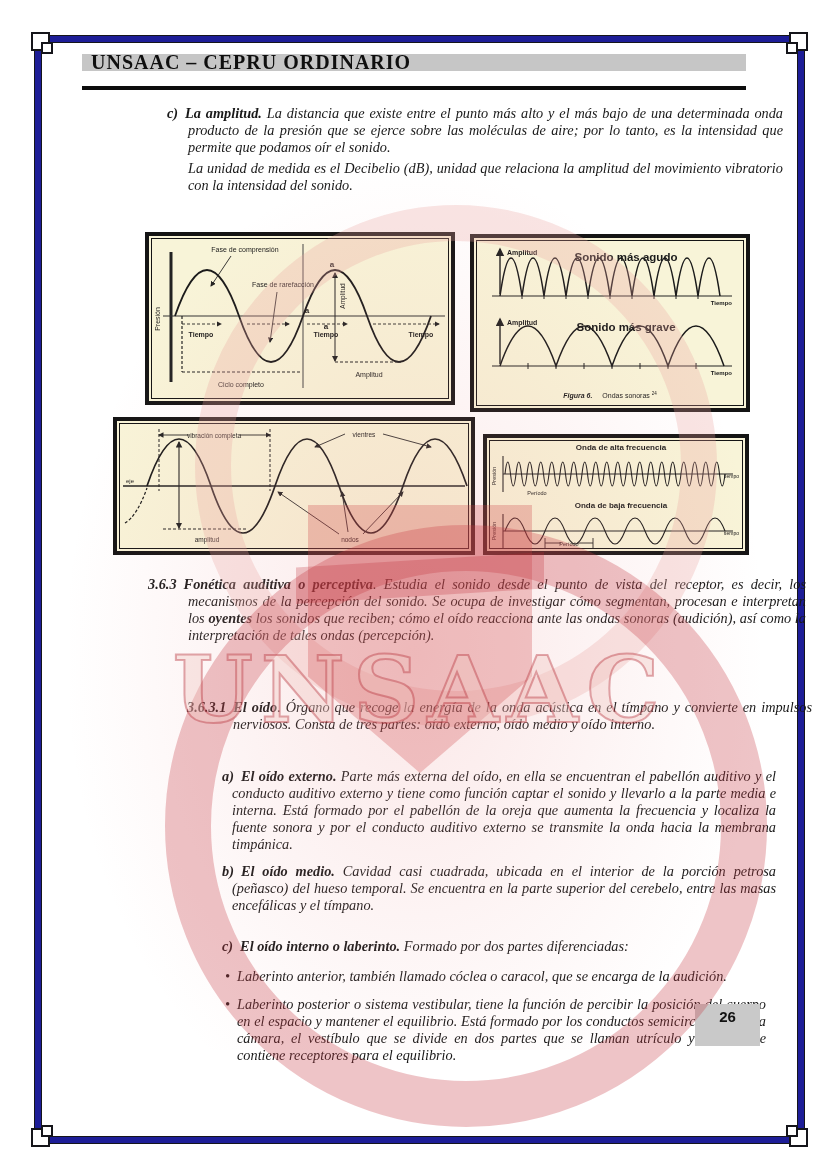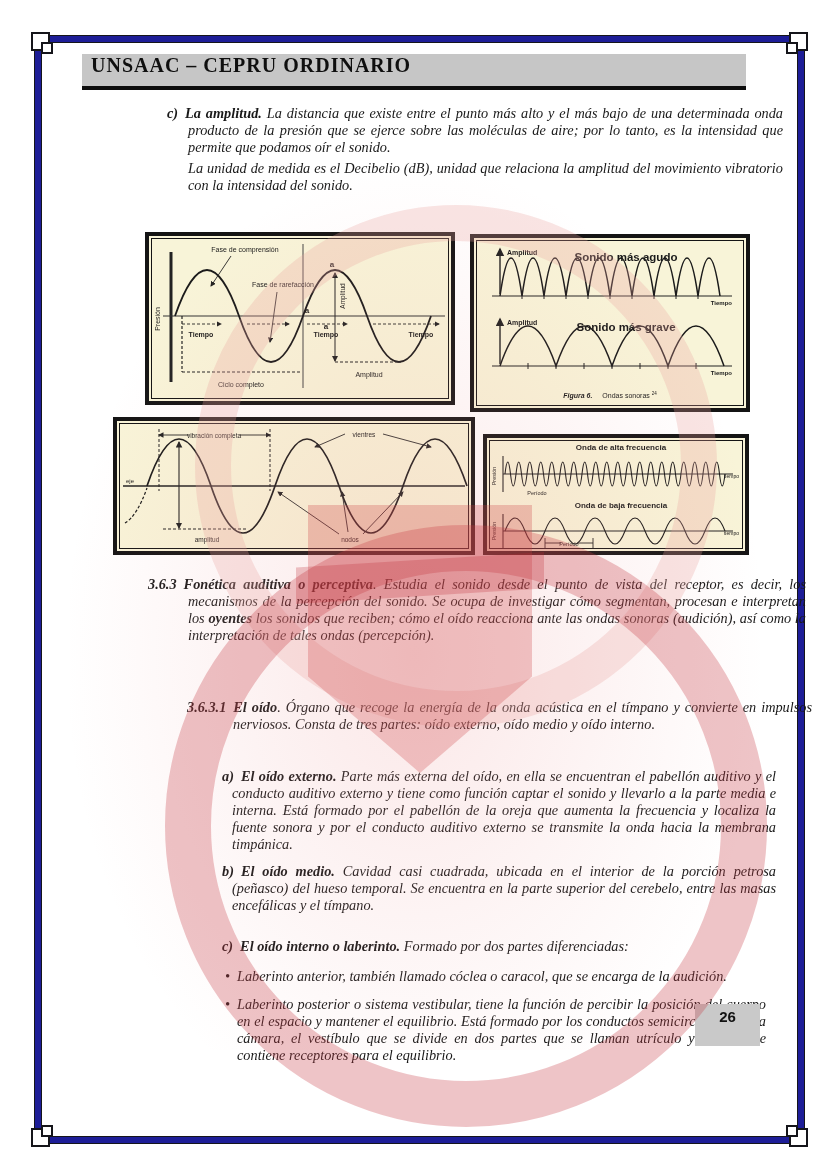--- a/index.html
+++ b/index.html
@@ -9,22 +9,22 @@
   .frame{position:absolute;left:35px;top:36px;width:757px;height:1095px;
          border:6px solid #1d1d97;
          box-shadow:0 0 0 1px #15151a, inset 0 0 0 1px #15151a;}
   .corner{position:absolute;width:15px;height:15px;border:2px solid #15151a;background:#ffffff;}
   .corner.small{width:8px;height:8px;}
   .c-tl{left:-10px;top:-10px;} .c-tl2{left:0px;top:0px;}
   .c-tr{right:-10px;top:-10px;} .c-tr2{right:0px;top:0px;}
   .c-bl{left:-10px;bottom:-10px;} .c-bl2{left:0px;bottom:0px;}
   .c-br{right:-10px;bottom:-10px;} .c-br2{right:0px;bottom:0px;}
   
-  .header-bar{position:absolute;left:82px;top:54px;width:664px;height:32px;background:#c6c6c6;
-              display:flex;align-items:flex-start;}
+  .header-bar{position:absolute;left:82px;top:54px;width:664px;height:17px;background:#c6c6c6;
+              display:flex;align-items:center;}
   .header-bar h1{margin:0;padding-left:9px;font-size:20px;font-weight:bold;color:#0f0f0f;
                  letter-spacing:1px;font-family:"Liberation Serif",serif;}
   .header-rule{position:absolute;left:82px;top:86px;width:664px;height:4px;background:#0d0d0d;}
   
   .para{position:absolute;font-style:italic;font-size:14.3px;line-height:17px;color:#191919;
         text-align:justify;}
   .plabel{font-weight:bold;margin-right:7px;}
   .seg-b{font-weight:bold;}
   .stack p{margin:4px;}
   .bullet-row{display:flex;}
@@ -250,15 +250,16 @@
   </div>
 
   <div class="pagenum">26</div>
 
   <div class="watermark">
     <div class="wm-wash"></div>
     <div class="wm-ring2"></div>
     <div class="wm-ring"></div>
     <div class="wm-shield"></div>
     <div class="wm-ribbon"></div>
+    <div class="wm-word">UNSAAC</div>
   </div>
 
 </div>
 
 </body></html>

